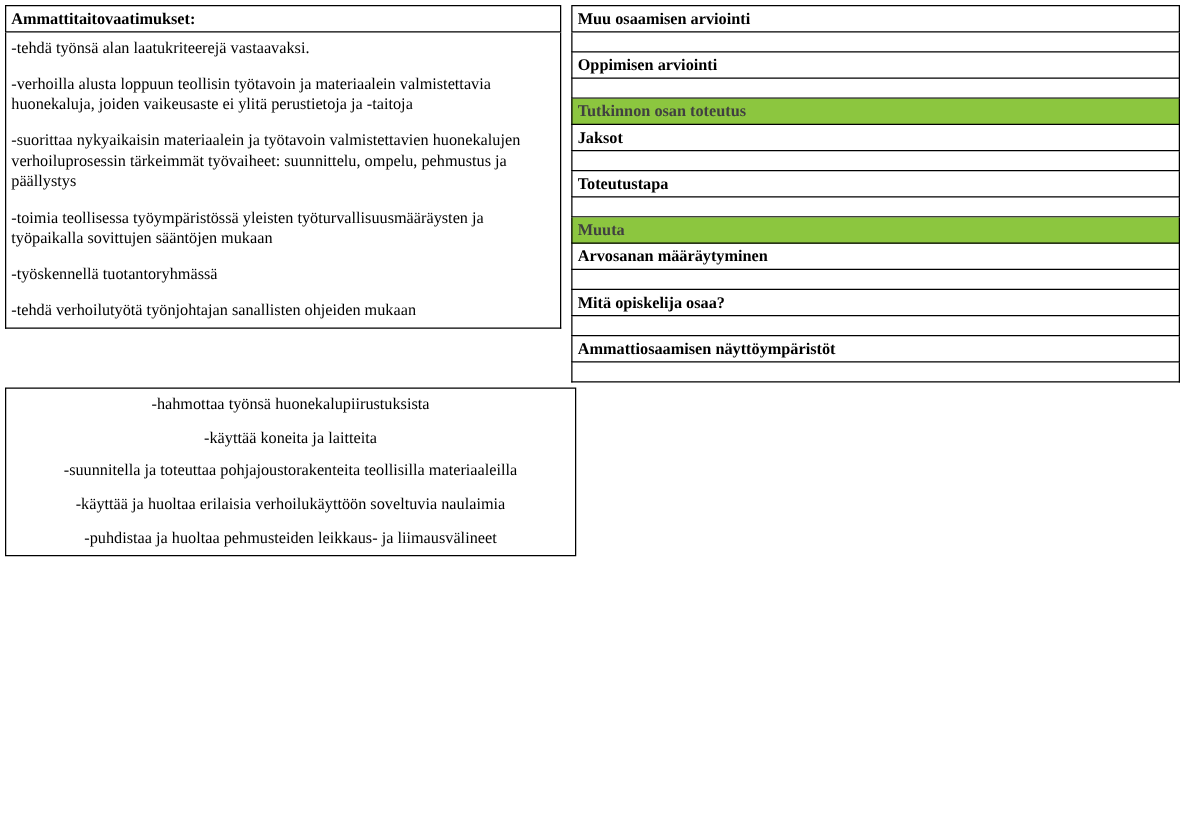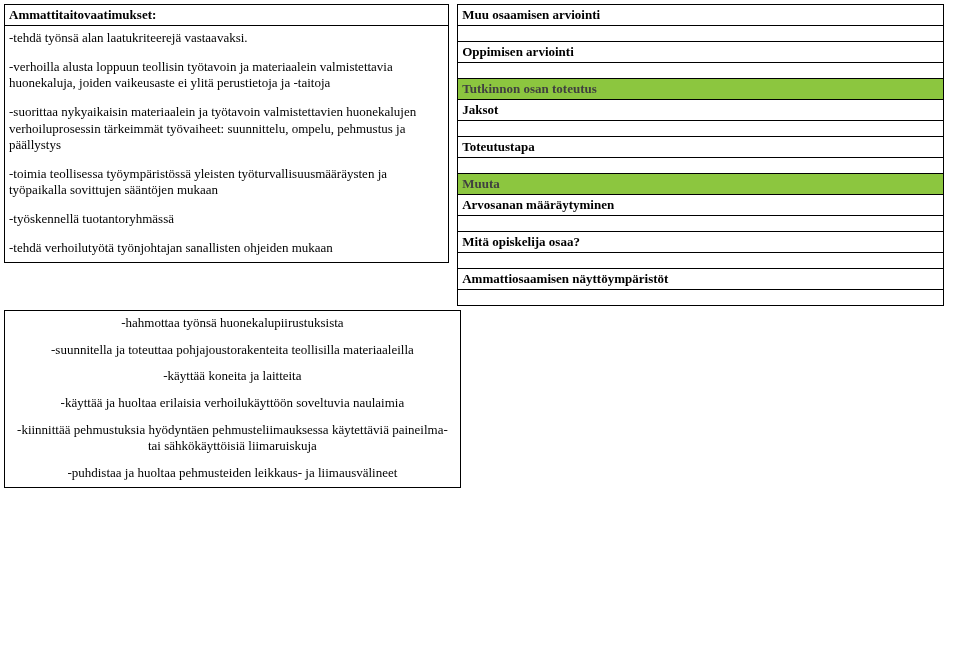--- a/index.html
+++ b/index.html
@@ -99,19 +99,18 @@
 
     <div class="rh" style="border-top:none;">Ammattiosaamisen näyttöympäristöt</div>
     <div class="rbox"></div>
   </div>
 
 </div>
 
 <div class="lower">
   <div class="bodytext" style="border-top:1px solid #000;">
     <p>-hahmottaa työnsä huonekalupiirustuksista</p>
+    <p>-käyttää koneita ja laitteita</p>
     <p>-suunnitella ja toteuttaa pohjajoustorakenteita teollisilla materiaaleilla</p>
-    <p>-käyttää koneita ja laitteita</p>
     <p>-käyttää ja huoltaa erilaisia verhoilukäyttöön soveltuvia naulaimia</p>
-    <p>-kiinnittää pehmustuksia hyödyntäen pehmusteliimauksessa käytettäviä paineilma- tai sähkökäyttöisiä liimaruiskuja</p>
     <p>-puhdistaa ja huoltaa pehmusteiden leikkaus- ja liimausvälineet</p>
   </div>
 </div>
 
 </body></html>

